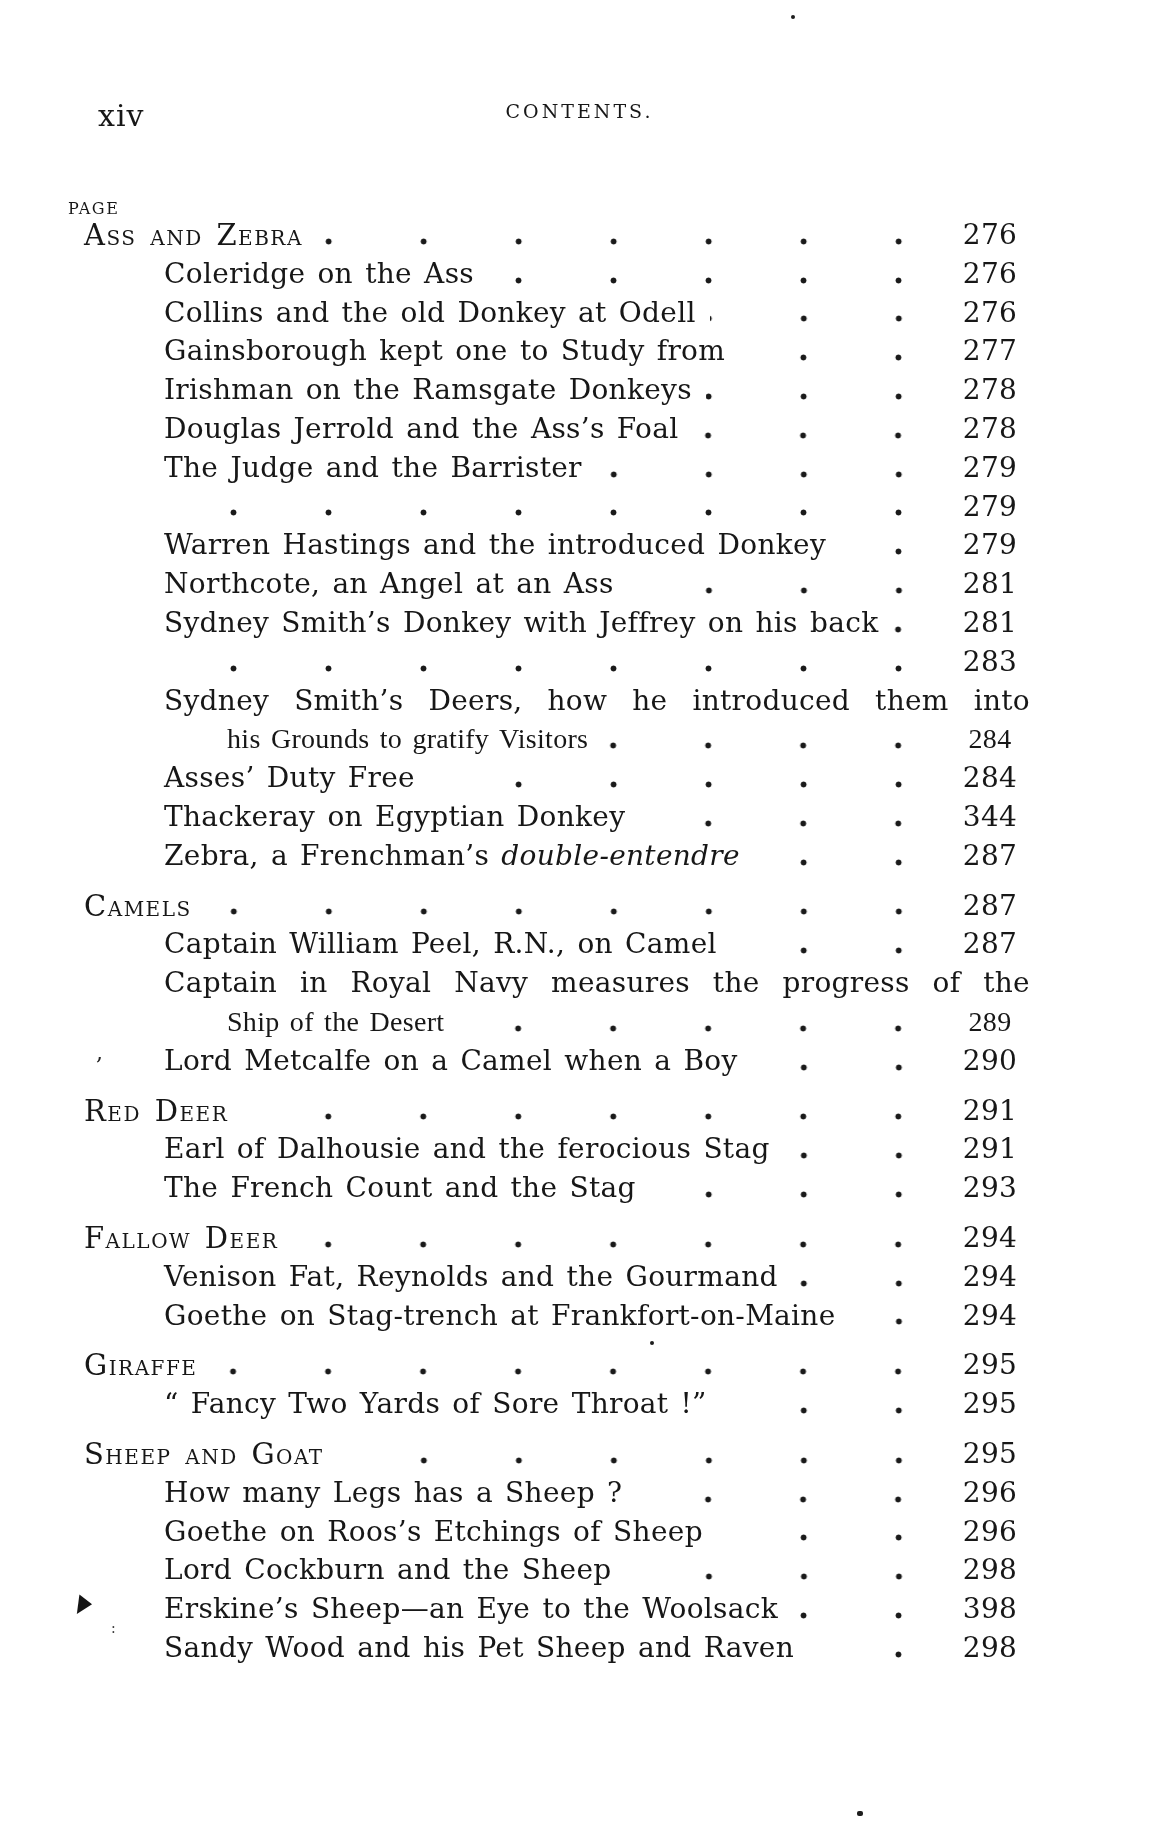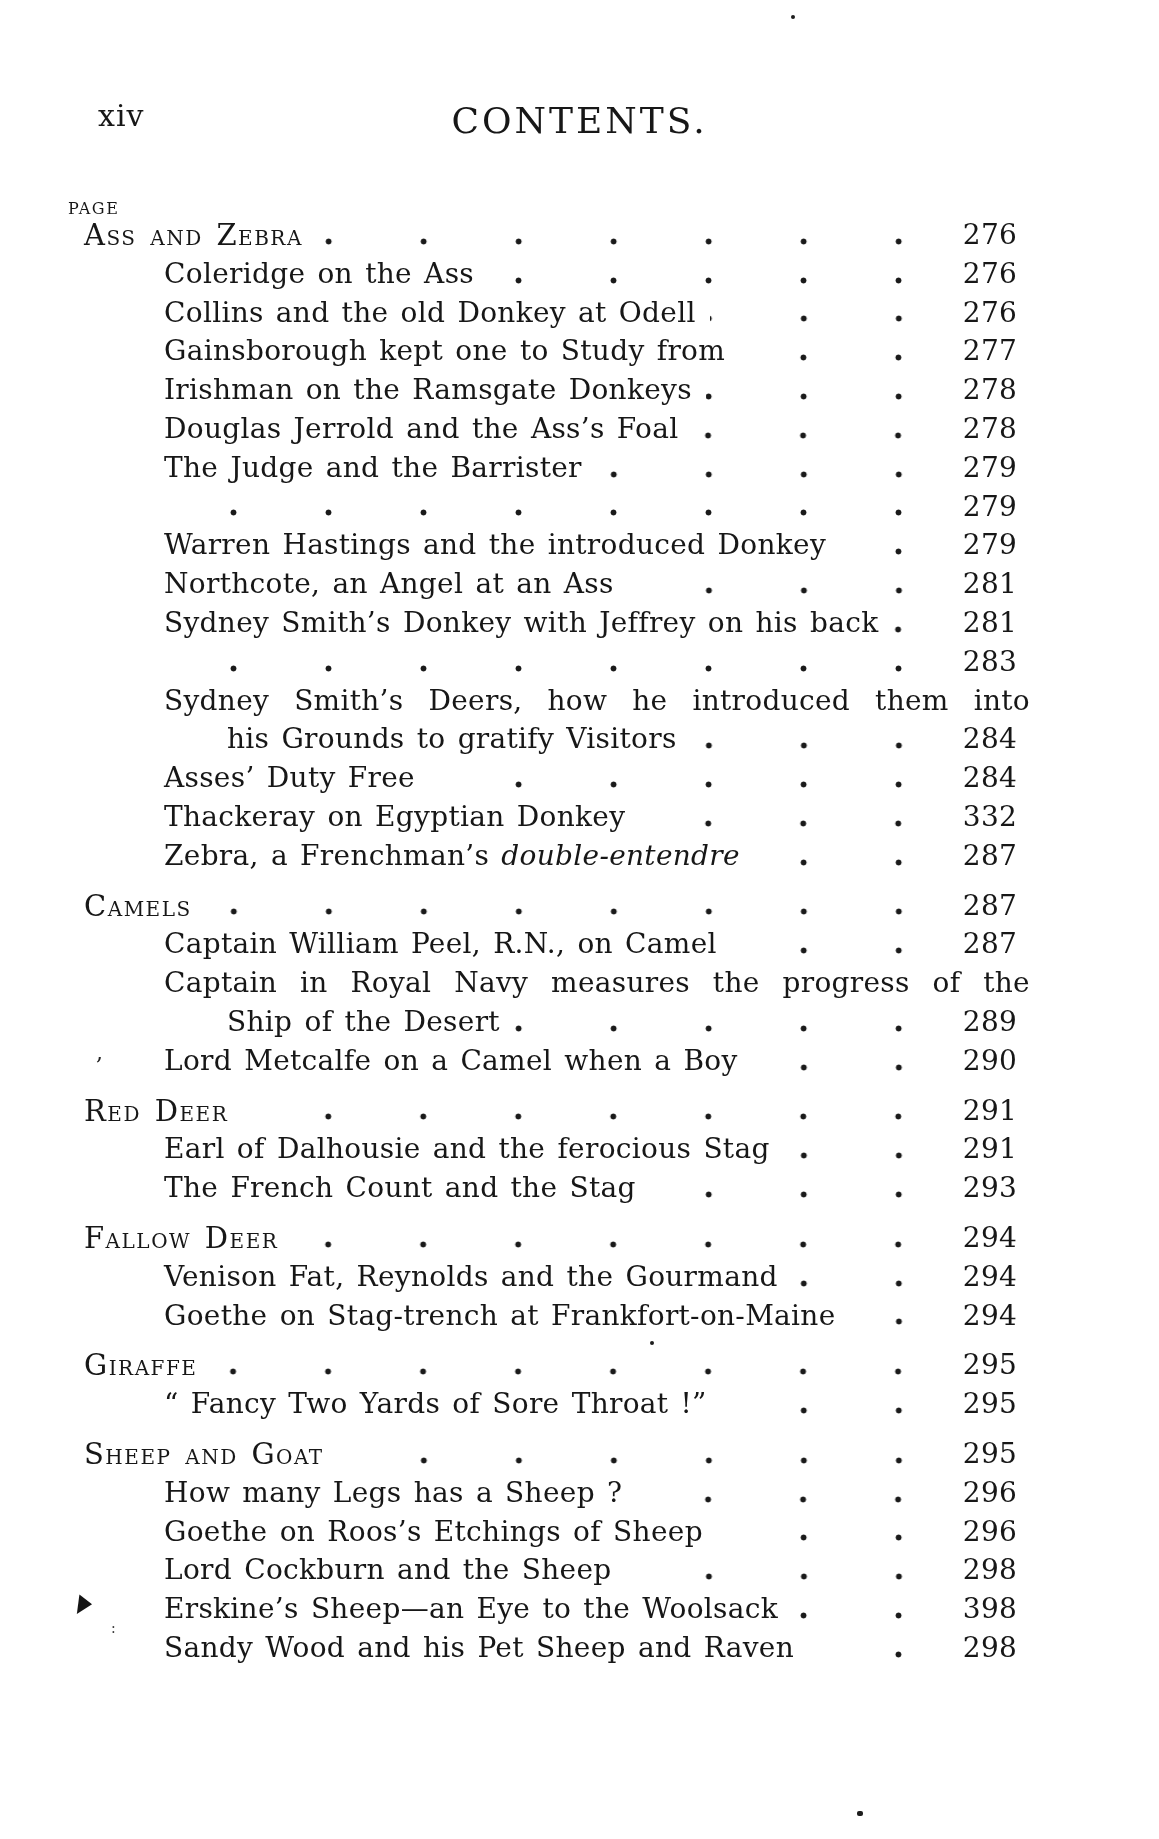--- a/index.html
+++ b/index.html
@@ -8,41 +8,41 @@
     background:#ffffff;color:#171717;
     font-family:"DejaVu Serif","Liberation Serif",serif;
   }
   .page{position:absolute;inset:0;}
   .folio{
     position:absolute;left:98px;top:98px;
     font-size:30px;letter-spacing:1px;
   }
   .title{
     position:absolute;left:0;top:100px;width:100%;
-    text-align:center;font-size:36px;letter-spacing:3px;
+    text-align:center;font-size:19px;letter-spacing:3px;
   }
   .page-label{
     position:absolute;left:68px;top:199px;width:946px;
     text-align:left;font-size:16px;letter-spacing:1.5px;
   }
   .toc{
     position:absolute;left:84px;top:216px;width:946px;
   }
   .row{
     display:flex;align-items:flex-end;
     height:38.8px;line-height:38.8px;font-size:28px;
     word-spacing:3px;letter-spacing:0.3px;
   }
   .row.gap-before{margin-top:11px;}
   .row .label{white-space:nowrap;}
   .row.section .label{
     font-variant:small-caps;letter-spacing:1.5px;font-size:29px;
   }
   .row.item{padding-left:80px;}
-  .row.runover{padding-left:143px;}
+  .row.runover{padding-left:143px;font-family:Liberation Serif, serif;}
   .row.wrap{padding-left:80px;}
   .row.wrap .label{
     flex:1 1 auto;white-space:normal;
     text-align:justify;text-align-last:justify;
   }
   .leader{
     flex:1 1 auto;min-width:0;height:100%;margin-left:14px;
     background-image:radial-gradient(circle, #1a1a1a 2.6px, transparent 3.3px);
     background-size:95px 9px;background-repeat:repeat-x;
     background-position:right 4px bottom 9px;
@@ -143,21 +143,21 @@
     <span class="pagenum">284</span>
   </div>
       <div class="row item">
     <span class="label">Asses’ Duty Free</span>
     <span class="leader"></span>
     <span class="pagenum">284</span>
   </div>
       <div class="row item">
     <span class="label">Thackeray on Egyptian Donkey</span>
     <span class="leader"></span>
-    <span class="pagenum">332</span>
+    <span class="pagenum">344</span>
   </div>
       <div class="row item">
     <span class="label"><span>Zebra, a Frenchman’s </span><i>double-entendre</i></span>
     <span class="leader"></span>
     <span class="pagenum">287</span>
   </div>
       <div class="row section gap-before">
     <span class="label">Camels</span>
     <span class="leader"></span>
     <span class="pagenum">287</span>

